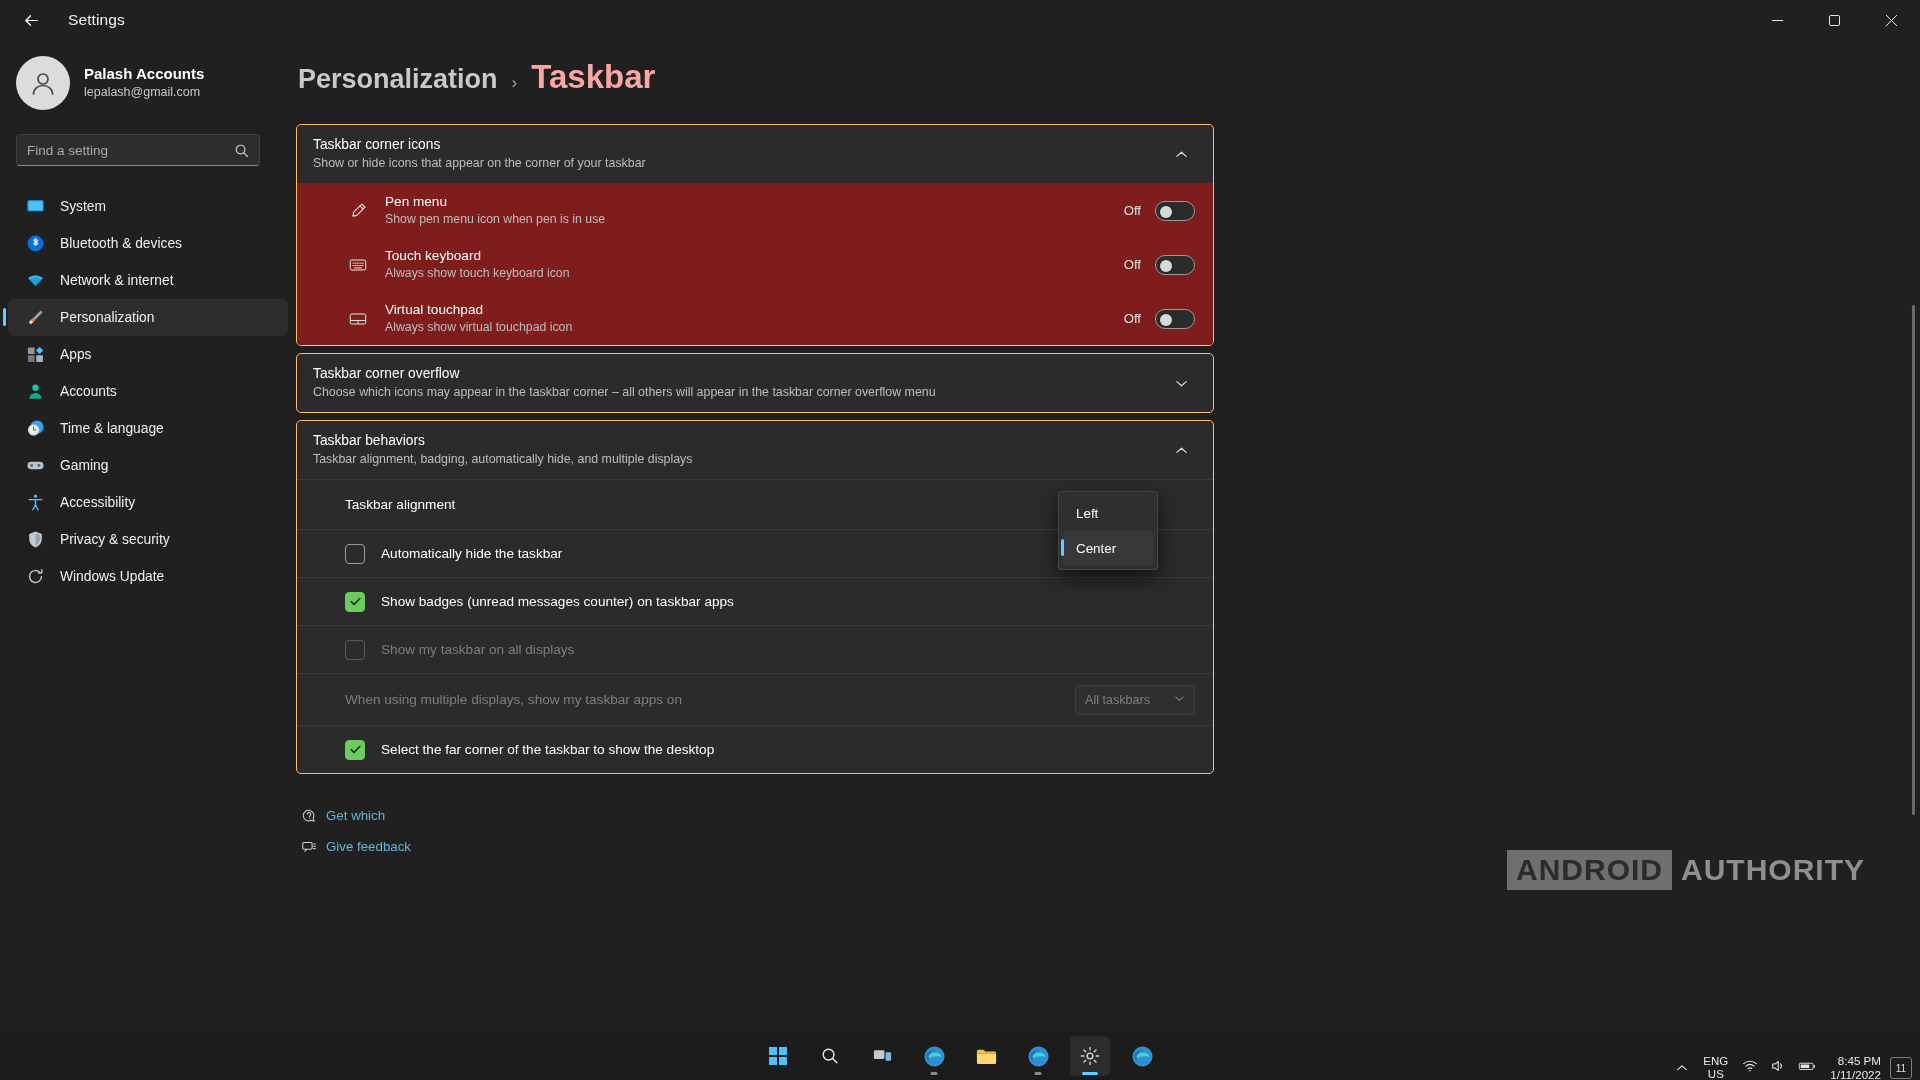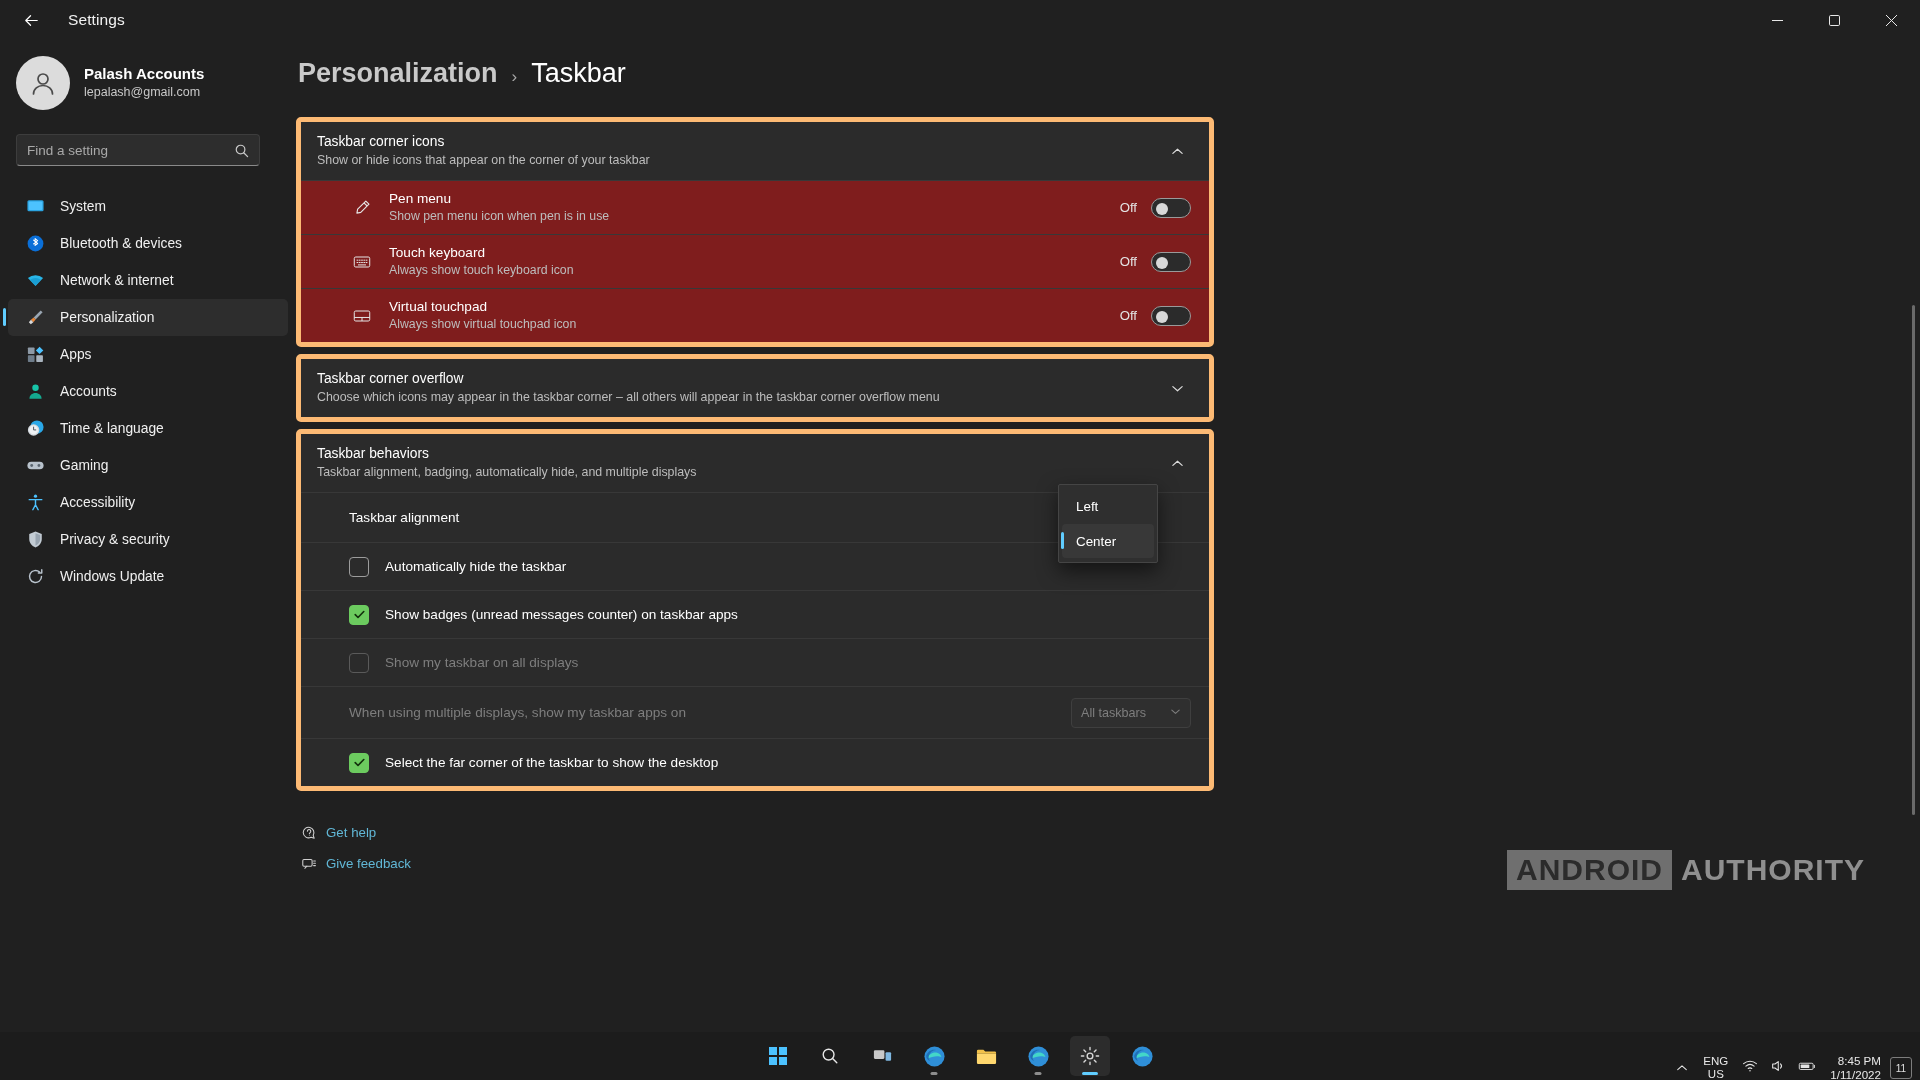--- a/index.html
+++ b/index.html
@@ -57,24 +57,24 @@
     background:#60cdff; border-radius:2px;
   }
   .nav-ico { width:22px; height:22px; flex:0 0 22px; display:flex; align-items:center; justify-content:center; }
   .nav-label { margin-left:14px; font-size:13.8px; color:#f0f0f0; }
 
   
   .content { position:absolute; left:296px; top:40px; width:1624px; height:1040px; }
   .breadcrumb { display:flex; align-items:baseline; padding:18px 0 0 2px; }
   .crumb-1 { font-size:27px; color:#c9c9c9; font-weight:600; }
   .crumb-sep { font-size:17px; color:#a8a8a8; margin:0 14px; }
-  .crumb-2 { font-size:27px; color:#ffffff; font-weight:400; }
+  .crumb-2 { font-size:33px; color:#fca5a5; font-weight:700; }
 
   .cards { position:relative; width:918px; margin-top:28px; }
-  .card { background:#2b2b2b; border-radius:5px; border:5px solid #fdba74; margin-bottom:7px; overflow:hidden; }
+  .card { background:#2b2b2b; border-radius:5px; border:1px solid #fdba74; margin-bottom:7px; overflow:hidden; }
   .card-head { height:58px; display:flex; align-items:center; padding:0 18px 0 16px; }
   .card-head .texts { flex:1; }
   .card-title { font-size:13.8px; color:#ffffff; line-height:18px; }
   .card-sub { font-size:12.4px; color:#bdbdbd; line-height:17px; margin-top:1px; }
   .chev { color:#dcdcdc; display:flex; width:28px; justify-content:center; }
 
   .row {
     min-height:54px; display:flex; align-items:center; padding:0 18px 0 48px;
     border-top:1px solid #383838; background:#7f1d1d;
   }
@@ -493,21 +493,21 @@
 
     <div class="links">
       <div class="link-row">
         <span class="link-ico">
           <svg width="16" height="16" viewBox="0 0 18 18" fill="none" stroke="currentColor" stroke-width="1.2">
             <path d="M2.5 8.5a6 6 0 1111.2 3l1.1 3.3-3.4-1.1A6 6 0 012.5 8.5z" stroke-linejoin="round"></path>
             <path d="M7.2 7a1.9 1.9 0 113 1.6c-.5.4-.8.7-.8 1.3" stroke-linecap="round"></path>
             <circle cx="9.4" cy="11.6" r=".55" fill="currentColor" stroke="none"></circle>
           </svg>
         </span>
-        <span class="link-text">Get help</span>
+        <span class="link-text">Get which</span>
       </div>
       <div class="link-row">
         <span class="link-ico">
           <svg width="16" height="16" viewBox="0 0 18 18" fill="none" stroke="currentColor" stroke-width="1.2">
             <rect x="2" y="4" width="10.5" height="7.5" rx="1.3"></rect>
             <path d="M4.3 13.8l2.3-2.3M14.2 5.6h2M14.2 8.2h2M14.2 10.8h2" stroke-linecap="round"></path>
           </svg>
         </span>
         <span class="link-text">Give feedback</span>
       </div>

